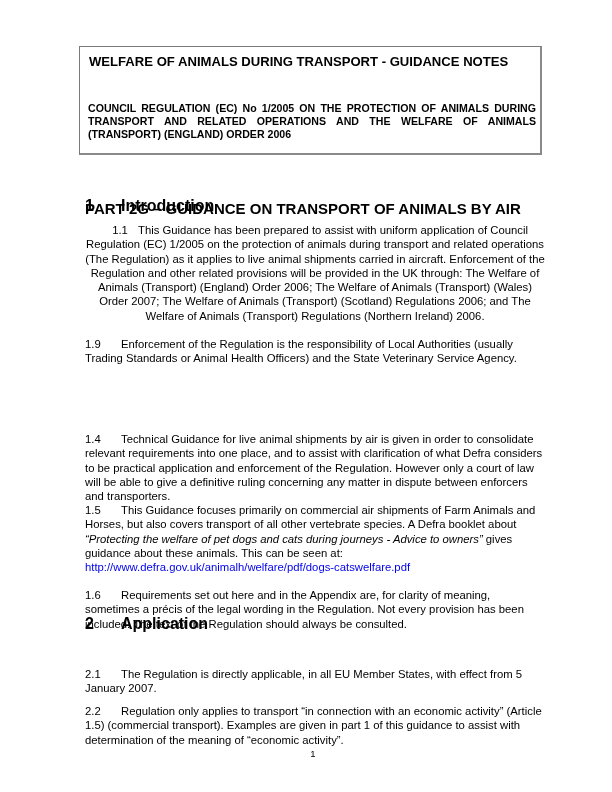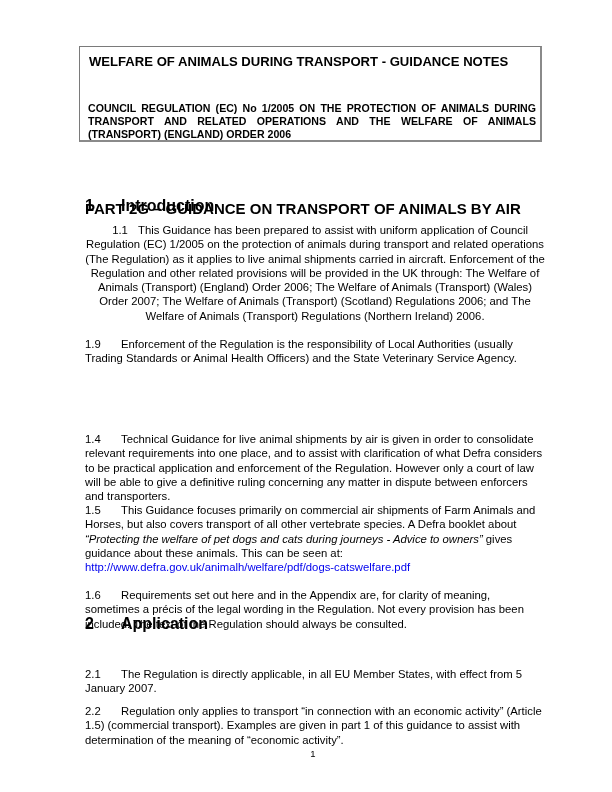--- a/index.html
+++ b/index.html
@@ -18,21 +18,21 @@
     .page {
       position: absolute;
       left: 0; top: 0;
       width: 612px; height: 792px;
     }
     .title-box {
       position: absolute;
       left: 79px;
       top: 46px;
       width: 463px;
-      height: 96px;
+      height: 109px;
       border: 1px solid #7a7a7a;
       border-right: 2px solid #8a8a8a;
       border-bottom: 2px solid #8a8a8a;
       box-sizing: border-box;
     }
     .main-title {
       position: absolute;
       left: 9px;
       top: 7px;
       font-size: 13.1px;

